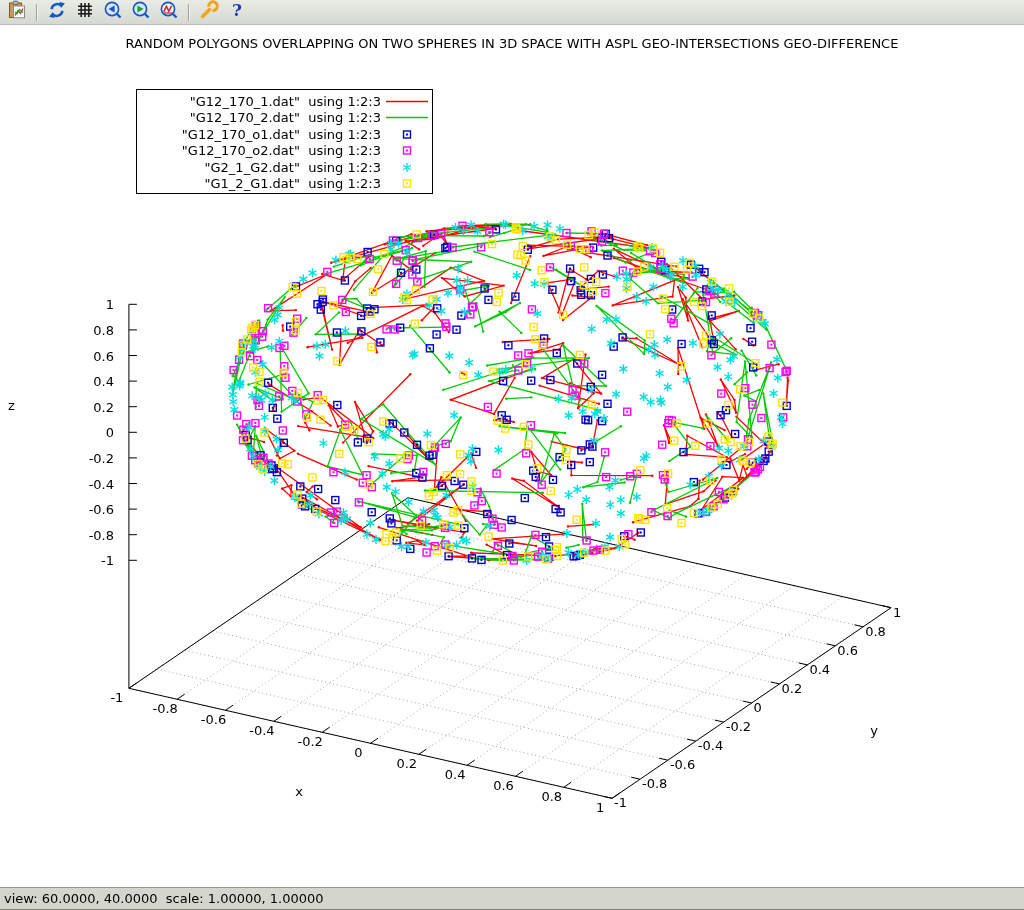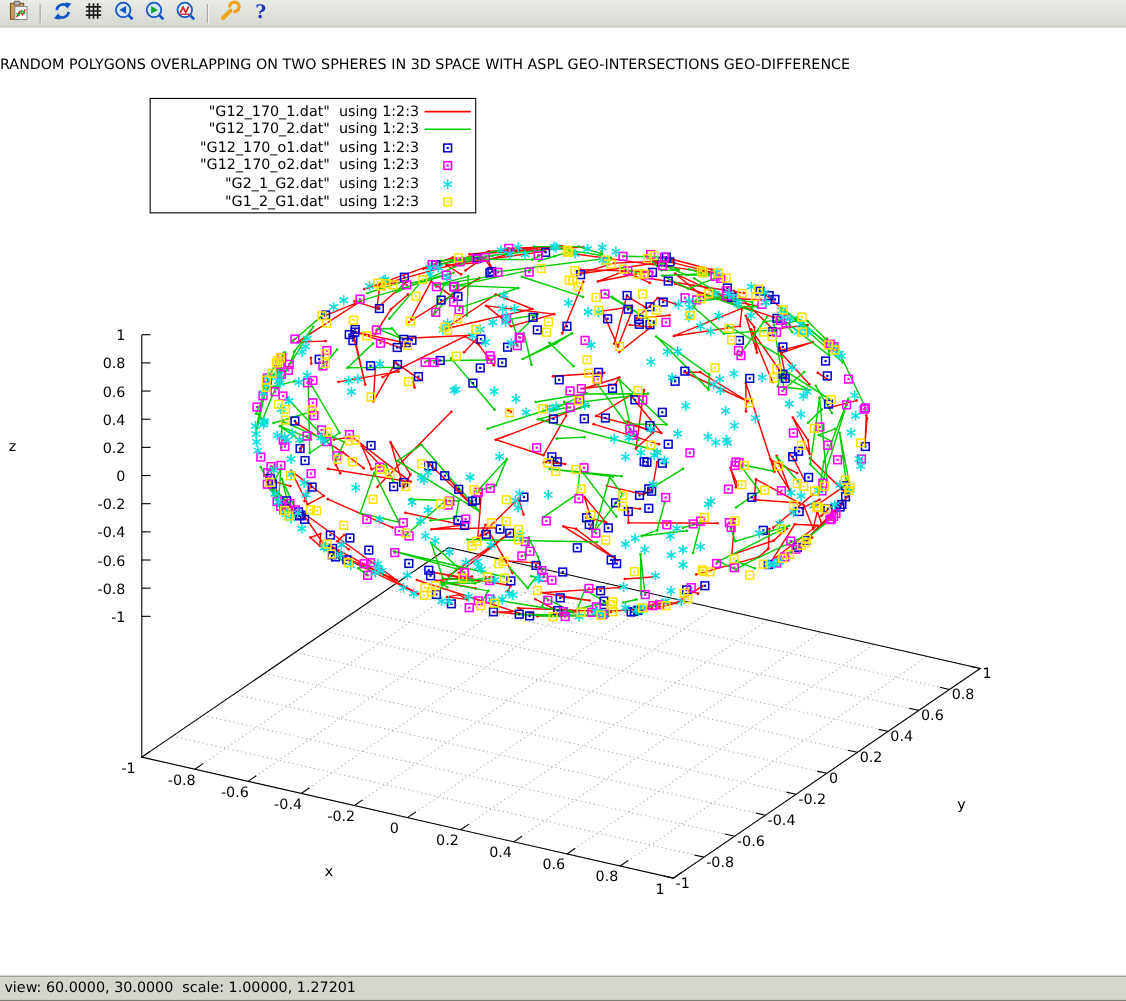--- a/index.html
+++ b/index.html
@@ -14,21 +14,21 @@
     border-bottom:1px solid #b7bab2;
     display:flex;align-items:center;padding-left:3px;box-sizing:border-box;
   }
   .tbtn{
     width:26px;height:22px;display:flex;align-items:center;justify-content:center;
     margin:0 1px;border-radius:2px;
   }
   .tsep{width:1px;height:17px;background:#9da199;border-right:1px solid #f4f5f2;margin:0 5px;}
   
   .plot-title{
-    position:absolute;top:52px;left:0;width:1024px;
+    position:absolute;top:36px;left:0;width:1024px;text-align:center;
     font-size:13px;color:#000;letter-spacing:0px;
   }
   .legend{
     position:absolute;left:136px;top:89px;width:297px;height:105px;
     background:#fff;border:1px solid #000;box-sizing:border-box;
     padding-top:3px;z-index:3;
   }
   .lrow{display:flex;height:16.5px;align-items:center;}
   .ltext{width:244px;text-align:right;font-size:13px;color:#000;white-space:pre;}
   .lsample{flex:1;display:flex;justify-content:center;align-items:center;}
@@ -2891,13 +2891,13 @@
       <span class="ltext">"G1_2_G1.dat"  using 1:2:3</span>
       <span class="lsample">
         <svg width="46" height="13">
           <rect x="19.5" y="3" width="7" height="7" fill="none" stroke="#ffe300" stroke-width="1.4"></rect>
           <rect x="22" y="5.5" width="2" height="2" fill="#ffe300"></rect>
         </svg>
       </span>
     </div>
   </div>
 
-<div class="statusbar"><span>view: 60.0000, 30.0000  scale: 1.00000, 1.27201</span></div>
+<div class="statusbar"><span>view: 60.0000, 40.0000  scale: 1.00000, 1.00000</span></div>
 
 </body></html>

